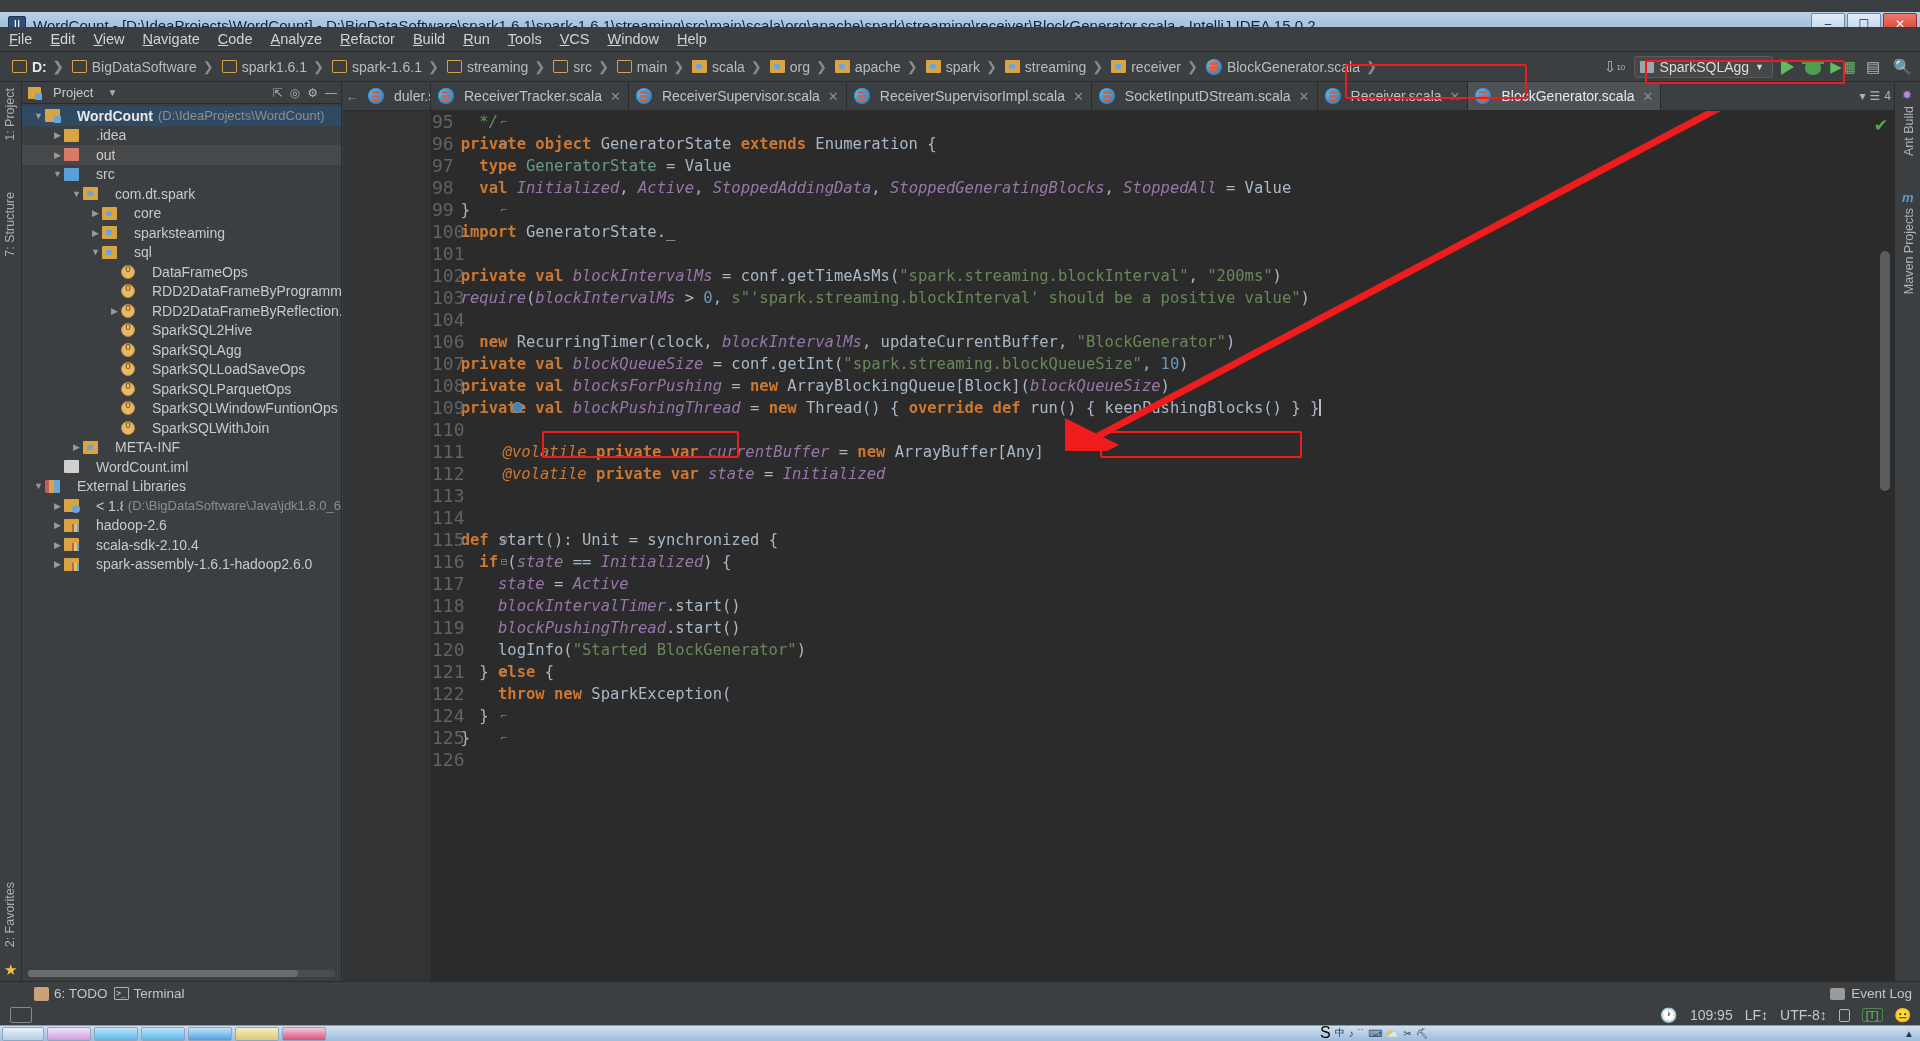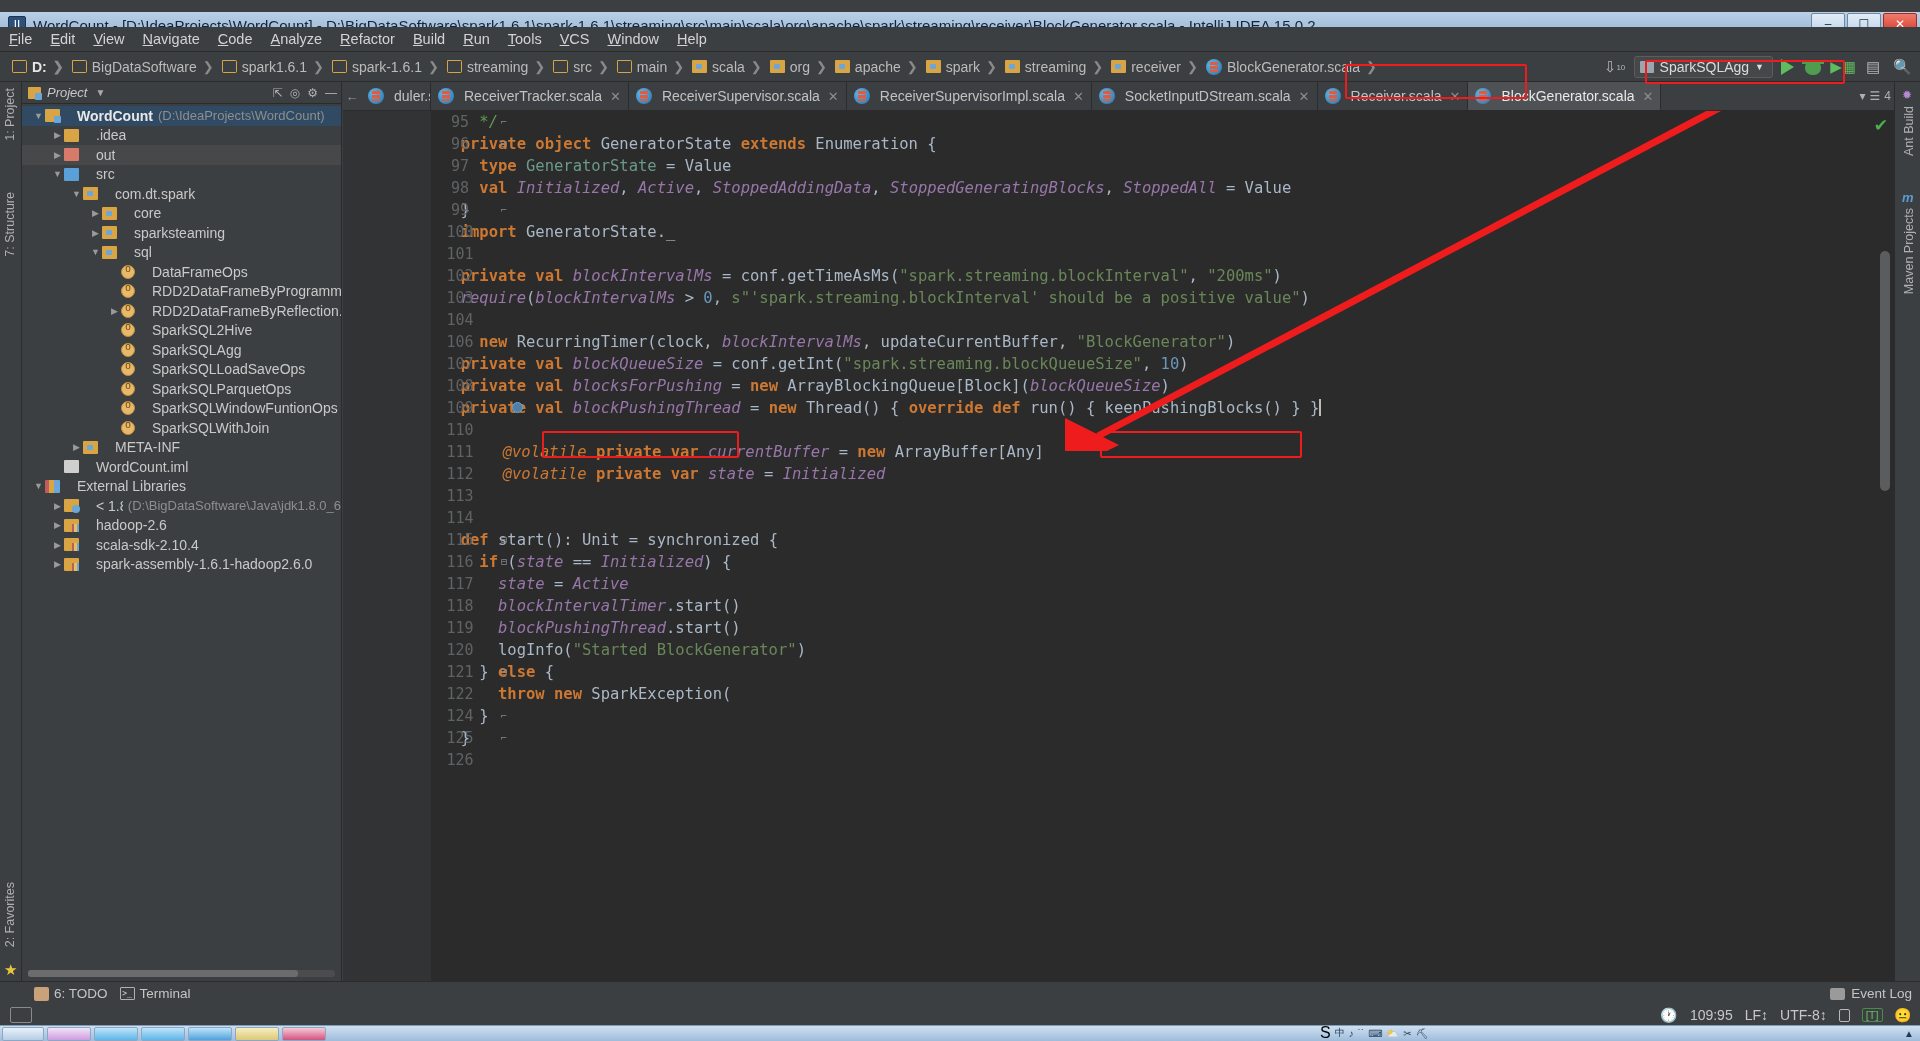--- a/index.html
+++ b/index.html
@@ -102,21 +102,21 @@
 
   
   .project-panel {
     position: absolute; left: 22px; top: 82px; width: 320px; bottom: 60px;
     background: #3c3f41; border-right: 1px solid #2b2b2b;
   }
   .panel-head {
     height: 22px; display:flex; align-items:center; gap:6px;
     padding: 0 4px 0 6px; border-bottom: 1px solid #2b2b2b; background:#3c3f41;
   }
-  .panel-head .ptitle { font-size:13px; color:#c8c8c8; display:flex;align-items:center;gap:6px;font-style:italic;}
+  .panel-head .ptitle { font-size:13px; color:#c8c8c8; display:flex;align-items:center;gap:12px;}
   .panel-head .pdrop { color:#aaa; font-size:10px; margin-left:2px;}
   .panel-head .hicons{margin-left:auto;display:flex;gap:7px;align-items:center;color:#b0b0b0;font-size:12px;}
   .tree { padding-top: 2px; font-size: 14px; color: #c9c9c9; }
   .trow { display:flex; align-items:center; height: 19.5px; white-space: nowrap; padding-left: 4px; }
   .trow.sel { background: #2f4a62; }
   .trow.hl  { background: #46484a; }
   .arrow { width: 13px; flex:0 0 auto; color:#9a9a9a; font-size:9px; text-align:center; }
   .arrow.none { color: transparent; }
   .tname { margin-left: 17px; overflow: hidden; }
   .tname.bold { font-weight: bold; color: #e8e8e8; }
@@ -165,22 +165,22 @@
     position:absolute; left:0; top:0; bottom:0; width:88px; background:#313335;
     border-right:1px solid #3a3d3f;
   }
   .fold-col { position:absolute; left:60px; top:0; bottom:0; width:28px; background:#313335;}
   .code-area { position:absolute; left:89px; top:0; right:22px; bottom:0; }
   .line {
     height:22px; line-height:22px; font-family:"DejaVu Sans Mono", monospace; font-size:15.5px;
     white-space:pre; position:relative;
   }
   .lnum {
-    position:absolute; left:0; width:56px; text-align:center; color:#606366;
-    font-family:"DejaVu Sans Mono", monospace; font-size:15px; height:22px; line-height:22px;
+    position:absolute; left:0; width:56px; text-align:left; color:#606366;
+    font-family:"DejaVu Sans Mono", monospace; font-size:18px; height:22px; line-height:22px;
   }
   .foldmark { position:absolute; left:66px; width:12px; height:22px; line-height:22px; text-align:center; color:#8a8a8a; font-size:10px;}
   .bpmark{position:absolute;left:80px;top:5px;width:11px;height:11px;border-radius:50%;background:#4f7fa8;border:1px solid #6fa8d0;}
   .code-text { padding-left: 10px; }
   .k  { color:#cc7832; font-weight:bold; }   
   .kv { color:#cc7832; font-weight:normal; font-style:italic;padding-left:42px;} 
   .f  { color:#9876aa; font-style:italic; }  
   .s  { color:#6a8759; }                     
   .c  { color:#629755; font-style:italic; }  
   .n  { color:#6897bb; }                     
@@ -192,21 +192,21 @@
   .scrollv { position:absolute; right:4px; top:0; width:10px; bottom:0;}
   .scrollv i{position:absolute;right:0;top:140px;width:10px;height:240px;background:#5a5c5e;border-radius:5px;}
 
   
   .red-box { position:absolute; border:2px solid #ee1c1c; border-radius:2px; pointer-events:none;}
   .red-arrow { position:absolute; pointer-events:none; }
 
   
   .bottom-bar {
     position:absolute; left:0; bottom:36px; width:1920px; height:24px;
-    background:#3c3f41; border-top:1px solid #2b2b2b; display:flex; align-items:center; gap:12px; padding-left:34px;
+    background:#3c3f41; border-top:1px solid #2b2b2b; display:flex; align-items:center; gap:6px; padding-left:34px;
   }
   .bb-item{display:flex;align-items:center;gap:5px;font-size:13.5px;color:#c5c5c5;}
   .bb-item .todo-ic{width:15px;height:14px;border-radius:2px;background:#c9a27a;position:relative;}
   .bb-item .term-ic{width:15px;height:13px;border:1px solid #b0b0b0;border-radius:1px;color:#d0d0d0;font-size:8px;line-height:11px;text-align:center;font-family:"DejaVu Sans Mono",monospace;}
   .bb-right{margin-left:auto;display:flex;align-items:center;gap:6px;padding-right:8px;font-size:13.5px;color:#c5c5c5;}
   .bb-right .msg-ic{width:15px;height:12px;background:#9a9a9a;border-radius:2px;}
 
   
   .status-bar {
     position:absolute; left:0; bottom:16px; width:1920px; height:20px;

